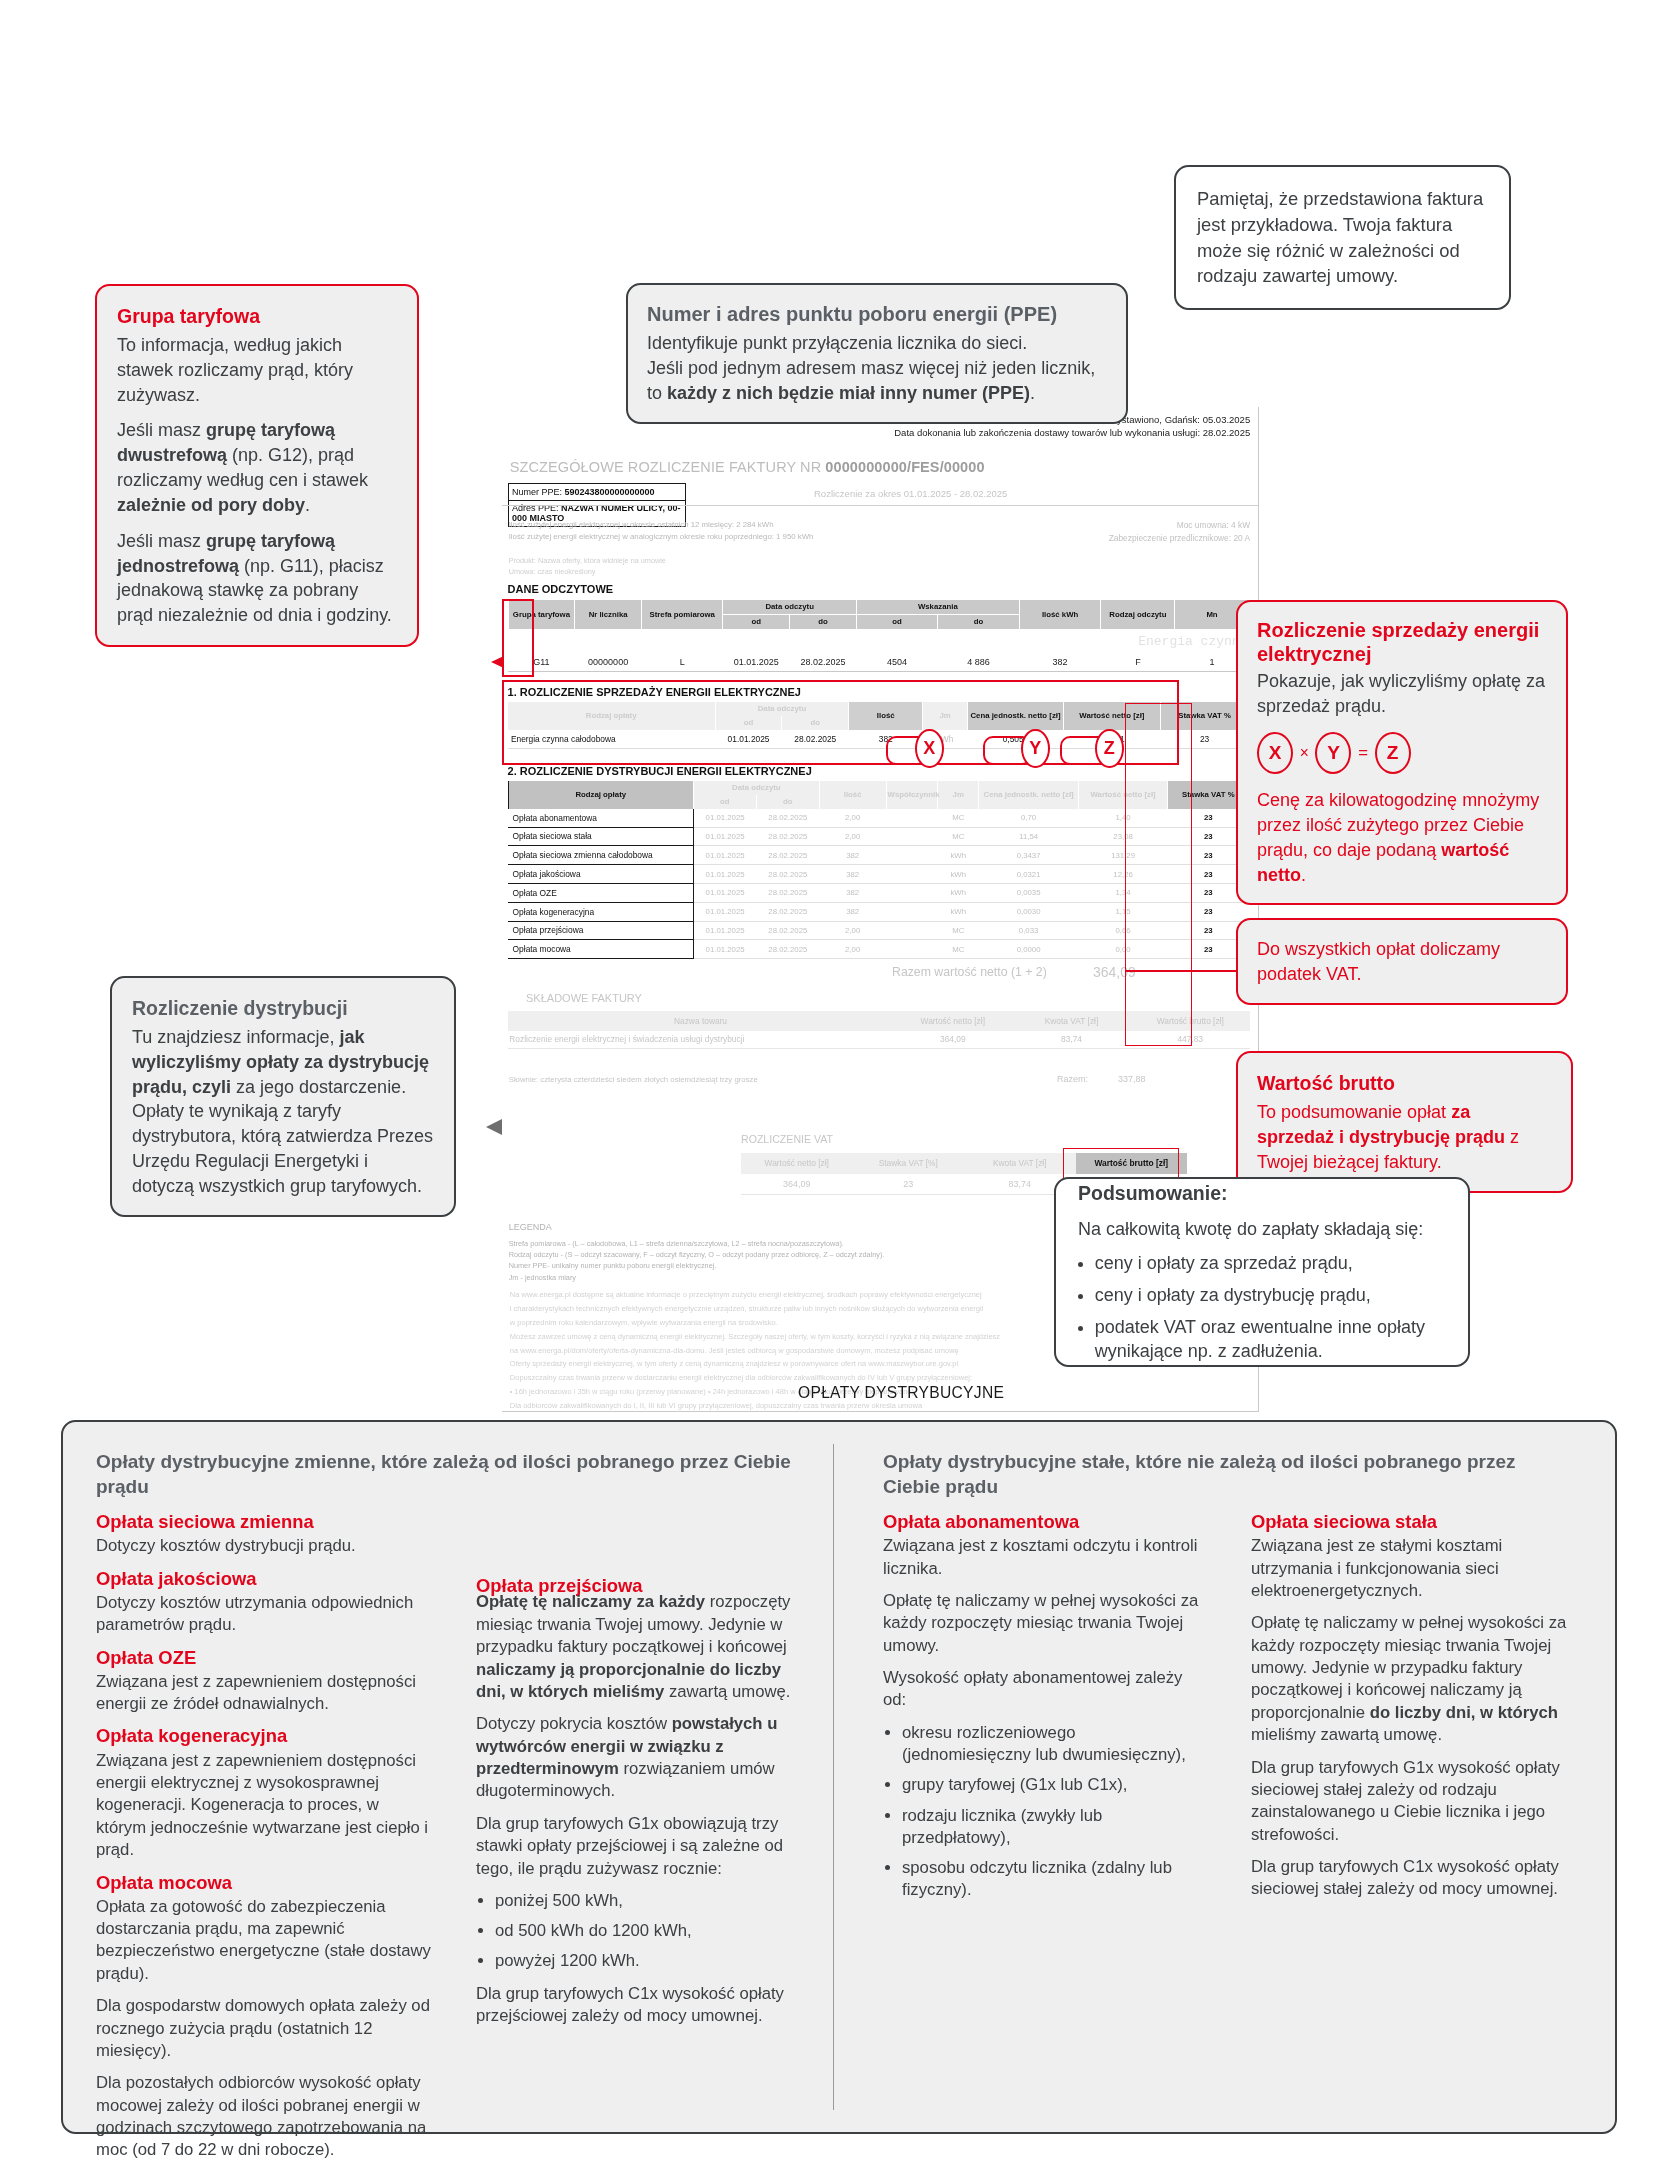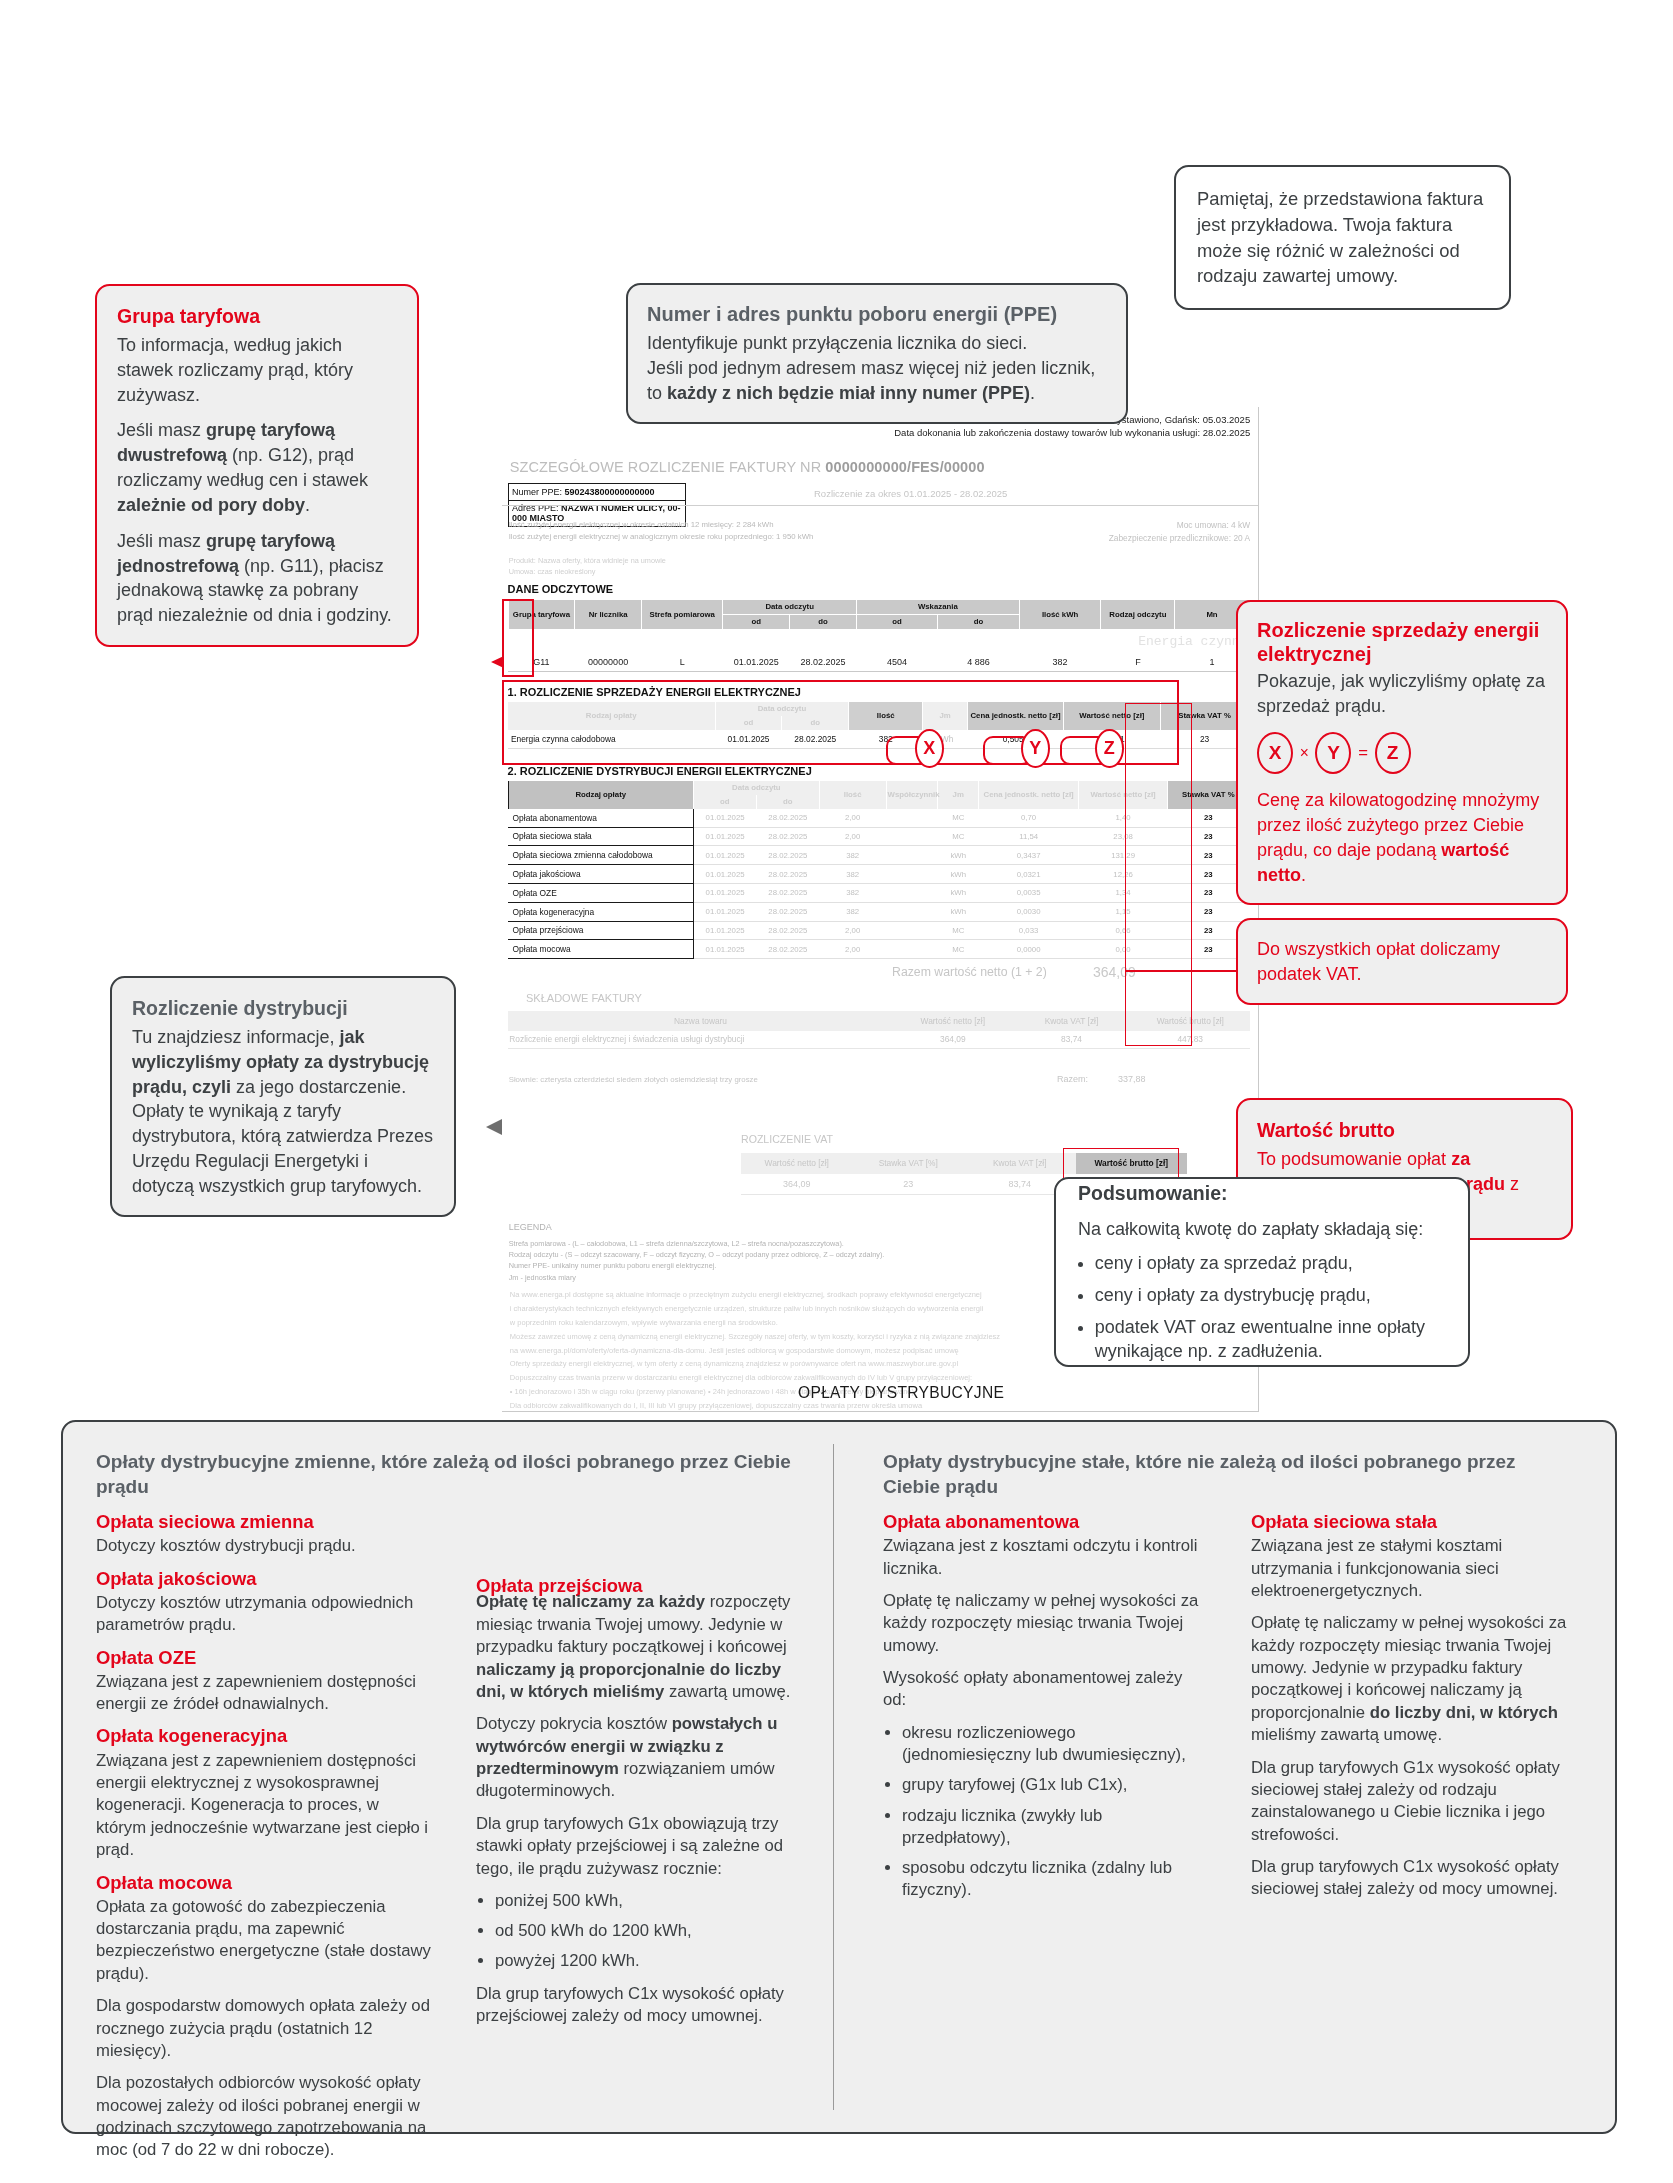--- a/index.html
+++ b/index.html
@@ -533,21 +533,21 @@
   </div>
   <p class="body-red">
     <span>Cenę za kilowatogodzinę mnożymy przez ilość zużytego przez Ciebie prądu, co daje podaną </span><b>wartość netto</b><span>.</span>
   </p>
 </div>
 
 <div class="callout red" style="left:1236px;top:918px;width:332px;padding:16.7px 19px;">
   <p class="body-red">Do wszystkich opłat doliczamy podatek VAT.</p>
 </div>
 
-<div class="callout red" style="left:1236px;top:1051px;width:337px;padding:16.7px 19px;margin-top:47px;">
+<div class="callout red" style="left:1236px;top:1051px;width:337px;padding:16.7px 19px;">
   <h3>Wartość brutto</h3>
   <p class="body-red">
     <span>To podsumowanie opłat </span><b>za sprzedaż i dystrybucję prądu</b><span> z Twojej bieżącej faktury.</span>
   </p>
 </div>
 
 <div class="callout grey" style="left:110px;top:976px;width:346px;padding:16.7px 20px;">
   <h3>Rozliczenie dystrybucji</h3>
   <p>
     <span>Tu znajdziesz informacje, </span><b>jak wyliczyliśmy opłaty za dystrybucję prądu, czyli</b><span> za jego dostarczenie. Opłaty te wynikają z taryfy dystrybutora, którą zatwierdza Prezes Urzędu Regulacji Energetyki i dotyczą wszystkich grup taryfowych.</span>

